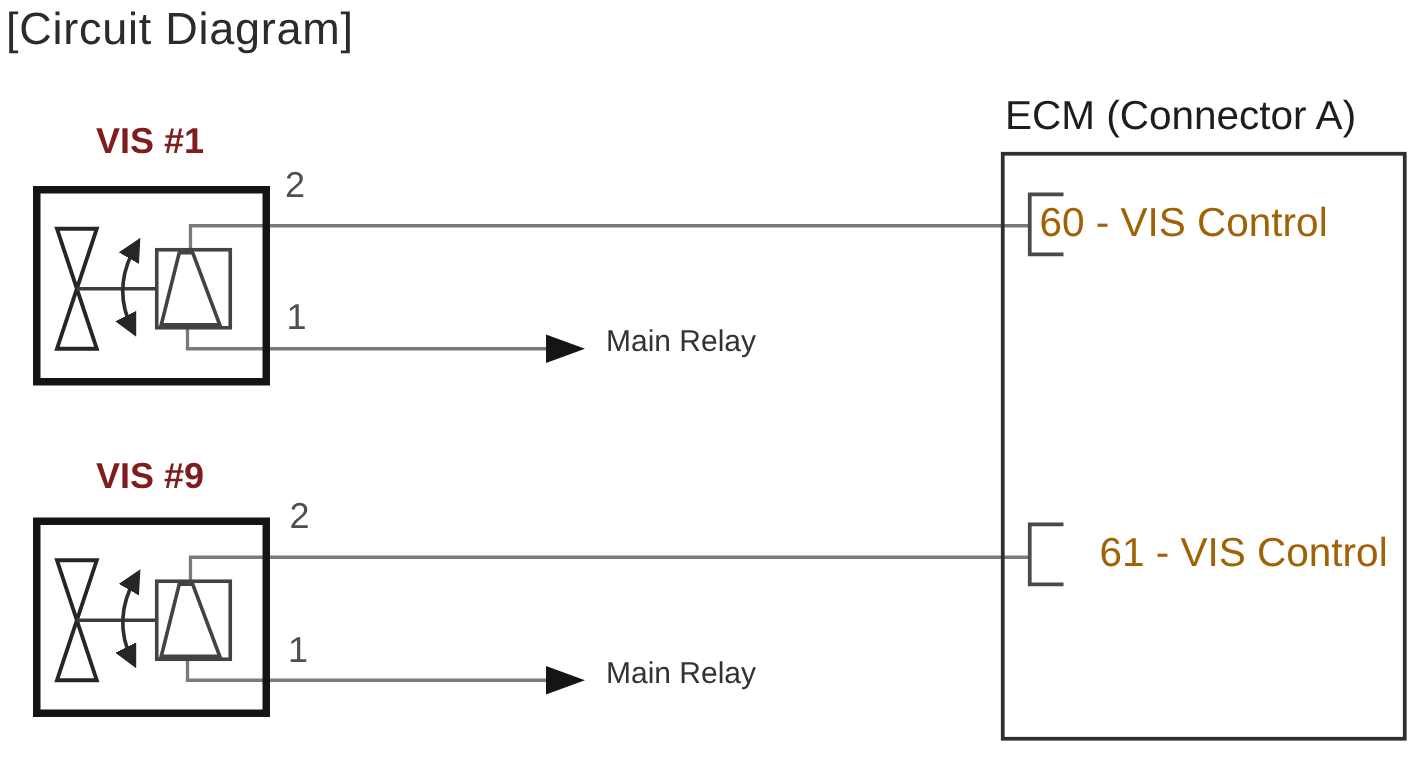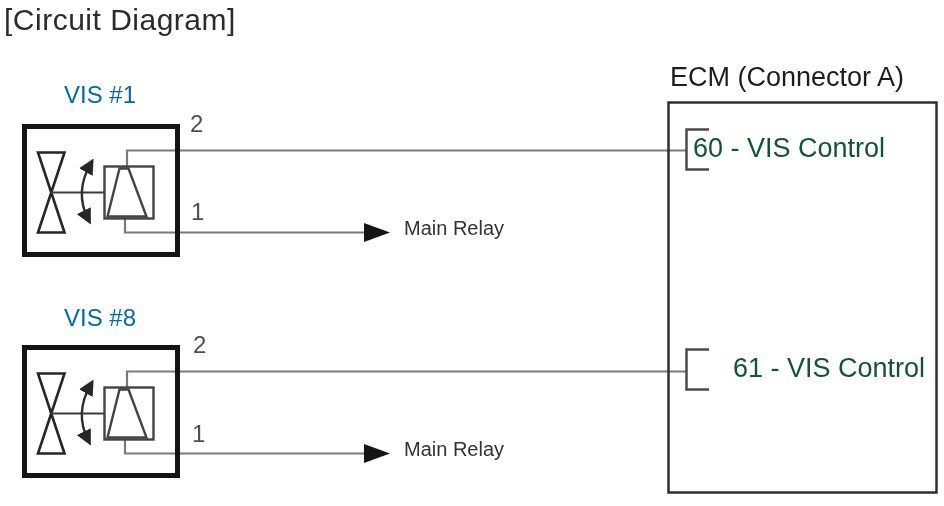--- a/index.html
+++ b/index.html
@@ -3,33 +3,33 @@
 <meta charset="utf-8">
 <style>
   html,body{margin:0;padding:0;background:#ffffff;}
   .stage{
     position:relative;width:944px;height:501px;background:#ffffff;overflow:hidden;
     font-family:"Liberation Sans", sans-serif;
   }
   .art{position:absolute;left:0;top:0;width:944px;height:506px;}
   .label{position:absolute;white-space:nowrap;line-height:1.05;}
   .doc-title{left:4px;top:4px;font-size:30px;color:#2b2b2b;letter-spacing:0.5px;}
-  .vis-label{left:22px;width:156px;text-align:center;font-size:24px;font-weight:normal;color:#0369a1;}
+  .vis-label{left:22px;width:156px;text-align:center;font-size:24px;font-weight:bold;color:#7f1d1d;}
   .vis1-label{top:82px;}
   .vis2-label{top:305px;}
   .ecm-title{left:670px;top:63px;font-size:27px;font-weight:normal;color:#1d1d1d;}
   .pin-num{font-size:24px;color:#4f4f4f;}
   .v1p2{left:190px;top:111px;}
   .v1p1{left:191px;top:199px;}
   .v2p2{left:193px;top:332px;}
   .v2p1{left:192px;top:421px;}
   .relay-label{font-size:20px;color:#333333;}
   .relay1{left:404px;top:218px;}
   .relay2{left:404px;top:439px;}
-  .ecm-pin-label{font-size:27px;color:#14532d;}
+  .ecm-pin-label{font-size:27px;color:#a16207;}
   .ecm-pin60{left:693px;top:134px;}
   .ecm-pin61{left:693px;top:354px;margin-left:40px;}
 </style>
 </head>
 <body>
 
 <div class="stage">
 
   <svg class="art" viewBox="0 0 944 506">
     <defs>
@@ -63,21 +63,21 @@
 
     <rect x="668.5" y="102.5" width="268" height="390" fill="none" stroke="#2f2f2f" stroke-width="2.5"></rect>
 
     <path d="M709,129.5 L686.5,129.5 L686.5,169.5 L709,169.5" fill="none" stroke="#4a4a4a" stroke-width="2.5"></path>
     <path d="M709,349.5 L686.5,349.5 L686.5,389.5 L709,389.5" fill="none" stroke="#4a4a4a" stroke-width="2.5"></path>
   </svg>
 
   <div class="label doc-title">[Circuit Diagram]</div>
 
   <div class="label vis-label vis1-label">VIS #1</div>
-  <div class="label vis-label vis2-label">VIS #8</div>
+  <div class="label vis-label vis2-label">VIS #9</div>
 
   <div class="label pin-num v1p2">2</div>
   <div class="label pin-num v1p1">1</div>
   <div class="label pin-num v2p2">2</div>
   <div class="label pin-num v2p1">1</div>
 
   <div class="label relay-label relay1">Main Relay</div>
   <div class="label relay-label relay2">Main Relay</div>
 
   <div class="label ecm-title">ECM (Connector A)</div>

